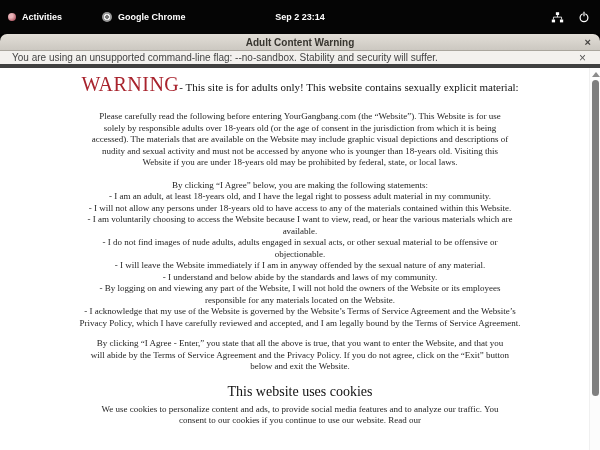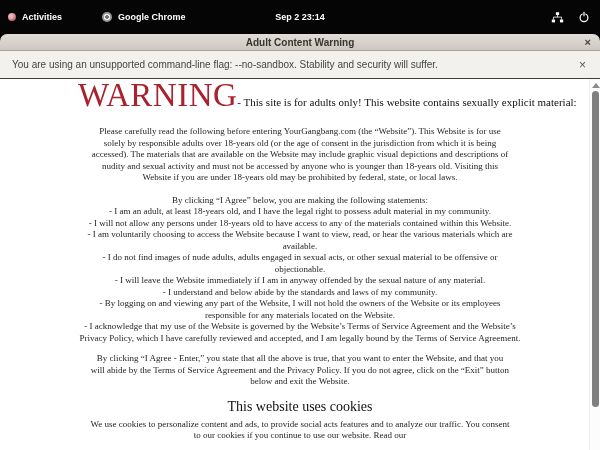--- a/index.html
+++ b/index.html
@@ -21,31 +21,31 @@
   
   .titlebar-wrap { height:17px; background:#000; }
   .titlebar { position:relative; height:17px; border-radius:7px 7px 0 0;
               background:linear-gradient(#e2ded7,#ccc8c1); border-bottom:1px solid #a9a59d;
               display:flex; align-items:center; justify-content:center; }
   .titlebar .title { font-size:10px; font-weight:bold; color:#37352f; }
   .titlebar .close { position:absolute; right:9px; top:1px; font-size:11px; font-weight:bold;
                      color:#454340; cursor:default; line-height:15px; }
 
   
-  .infobar { height:28px; background:#f3f1ee; border-bottom:1px solid #404040;
+  .infobar { height:17px; background:#f3f1ee; border-bottom:4px solid #404040;
              display:flex; align-items:center; font-size:10px; color:#454545; padding:0 14px 0 12px; }
   .infobar .msg { flex:1; }
   .infobar .close { font-size:12px; color:#5a5a5a; line-height:20px; }
 
   
   .page { position:relative; height:393px; background:#fff; overflow:hidden; }
   .content { width:444px; margin:0 auto; padding-top:2px; text-align:center;
              font-family:"Liberation Serif",serif; font-size:9px; line-height:11.5px; color:#1e1e1e; }
   .warn-line { line-height:28px; margin-bottom:9px; white-space:nowrap; }
-  .warn-word { font-size:33px; color:#a8232d; letter-spacing:.5px; }
+  .warn-word { font-size:20px; color:#a8232d; letter-spacing:.5px; }
   .warn-rest { font-size:11px; color:#111; }
   .para { margin:0 auto 11px auto; width:420px; }
   .statements { margin-bottom:9px; }
   .cookies-h { font-size:14px; line-height:16px; margin:6px 0 4px 0; color:#111; }
   .cookies-p { width:420px; margin:0 auto; }
 
   
   .scrollbar { position:absolute; top:0; right:0; bottom:0; width:11px;
                background:#fcfcfc; border-left:1px solid #f0f0f0; }
   .sb-up, .sb-down { position:absolute; left:2px; width:0; height:0; }
@@ -108,21 +108,21 @@
       <div>- I will not allow any persons under 18-years old to have access to any of the materials contained within this Website.</div>
       <div>- I am voluntarily choosing to access the Website because I want to view, read, or hear the various materials which are available.</div>
       <div>- I do not find images of nude adults, adults engaged in sexual acts, or other sexual material to be offensive or objectionable.</div>
       <div>- I will leave the Website immediately if I am in anyway offended by the sexual nature of any material.</div>
       <div>- I understand and below abide by the standards and laws of my community.</div>
       <div>- By logging on and viewing any part of the Website, I will not hold the owners of the Website or its employees responsible for any materials located on the Website.</div>
       <div>- I acknowledge that my use of the Website is governed by the Website’s Terms of Service Agreement and the Website’s Privacy Policy, which I have carefully reviewed and accepted, and I am legally bound by the Terms of Service Agreement.</div>
     </div>
     <div class="para">By clicking “I Agree - Enter,” you state that all the above is true, that you want to enter the Website, and that you will abide by the Terms of Service Agreement and the Privacy Policy. If you do not agree, click on the “Exit” button below and exit the Website.</div>
     <div class="cookies-h">This website uses cookies</div>
-    <div class="cookies-p">We use cookies to personalize content and ads, to provide social acts features and to analyze our traffic. You consent to our cookies if you continue to use our website. Read our</div>
+    <div class="cookies-p">We use cookies to personalize content and ads, to provide social media features and to analyze our traffic. You consent to our cookies if you continue to use our website. Read our</div>
   </div>
 
   <div class="scrollbar">
     <div class="sb-up"></div>
     <div class="sb-thumb"></div>
     <div class="sb-down"></div>
   </div>
 </div>
 
 </body></html>

